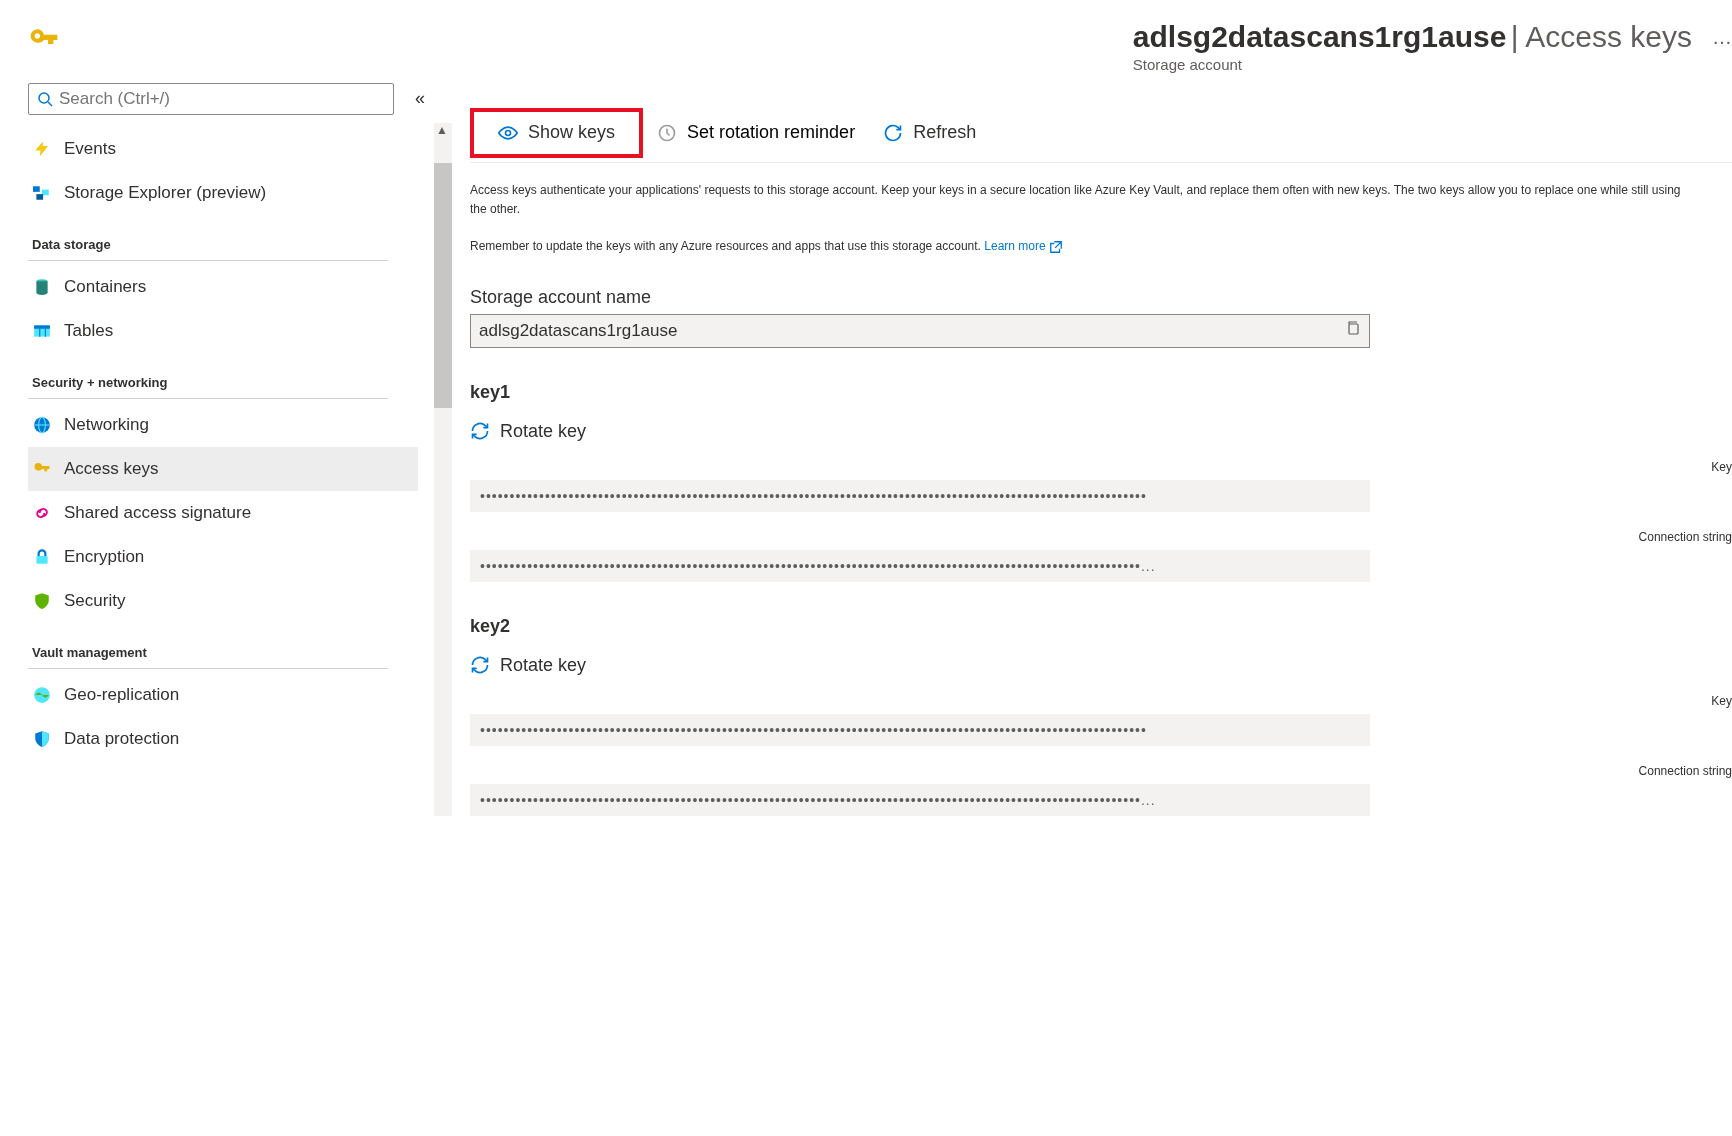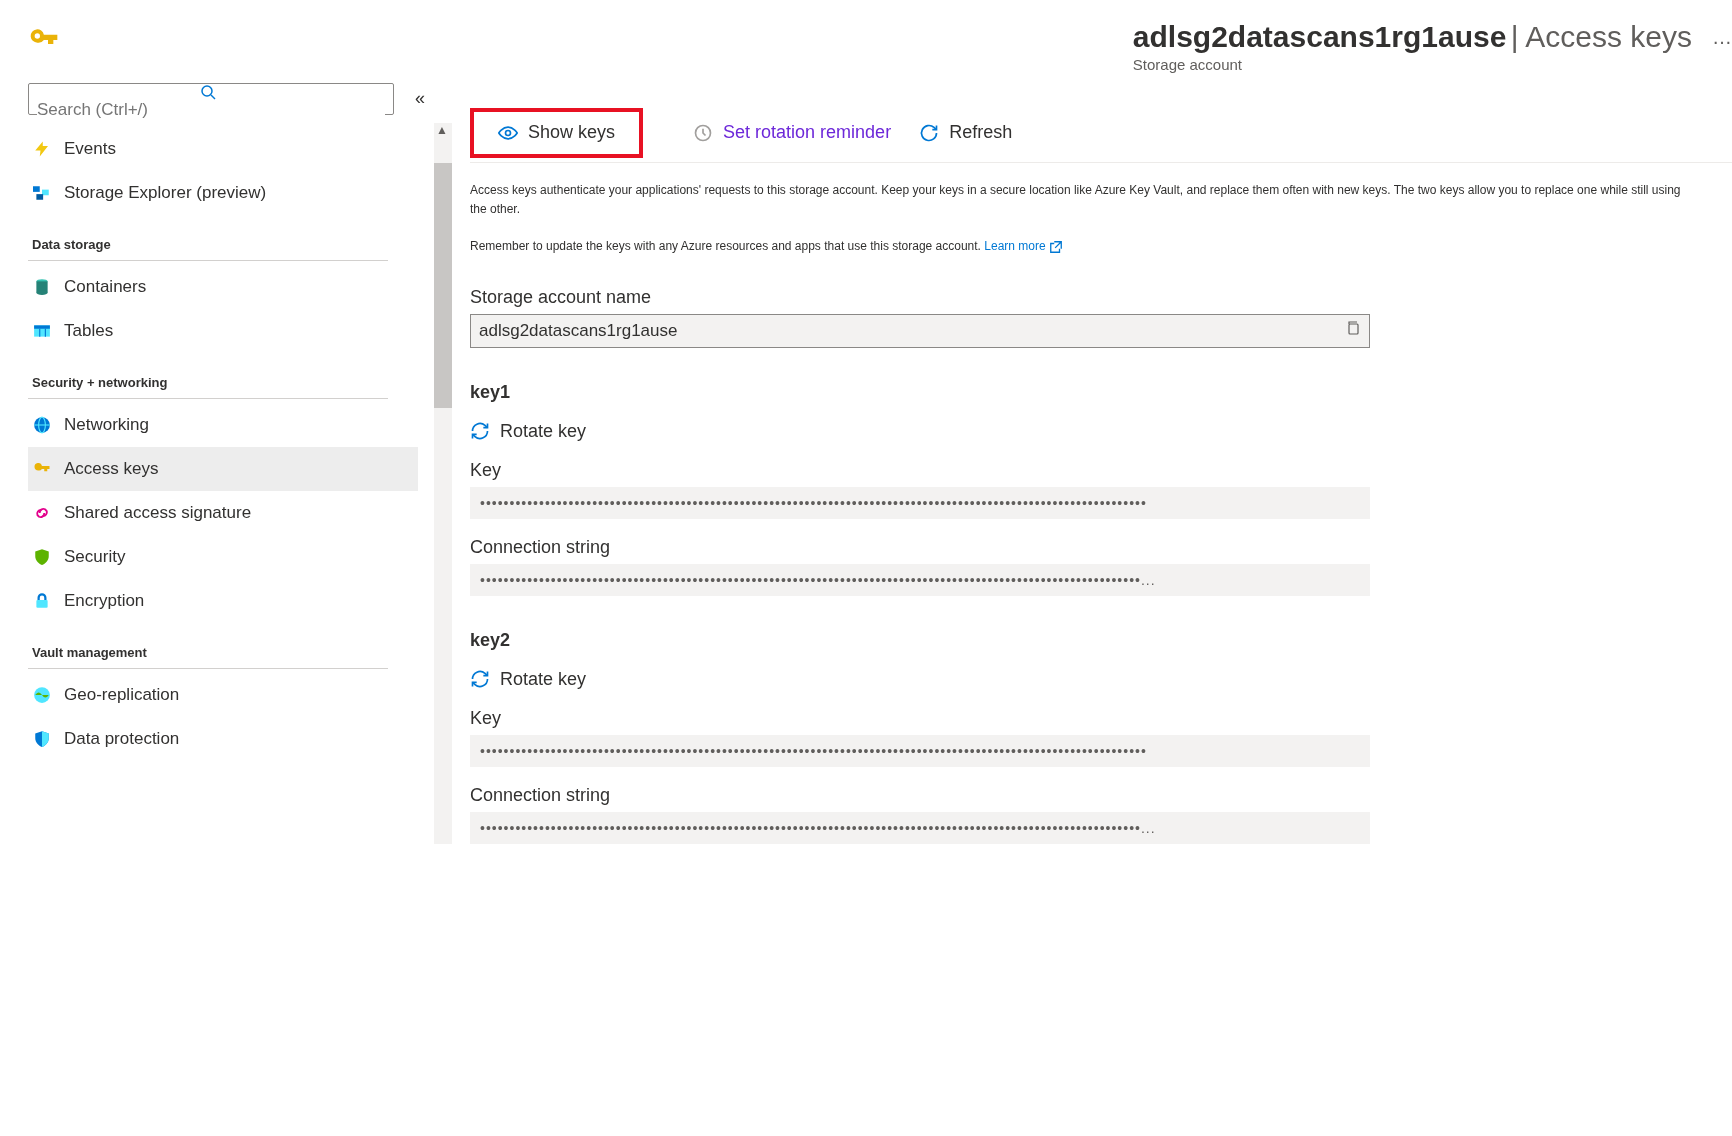--- a/index.html
+++ b/index.html
@@ -6,46 +6,46 @@
 body { font-family: 'Segoe UI', Arial, sans-serif; color: #323130; background: #fff; width: 1732px; }
 .header { display: flex; align-items: flex-start; padding: 20px 0 10px 28px; justify-content: space-between; }
 .header .key-icon { width: 32px; height: 32px; margin-right: 20px; margin-top: 4px; }
 .header-title-row { display: flex; align-items: center; gap: 20px; }
 .header-title { font-size: 30px; font-weight: 600; }
 .header-section { font-size: 30px; color: #605e5c; font-weight: 400; }
 .header-subtitle { font-size: 15px; color: #605e5c; margin-top: 2px; }
 .more { font-size: 20px; color: #605e5c; cursor: pointer; }
 .layout { display: flex; }
 .sidebar { width: 400px; padding: 0 0 0 28px; position: relative; }
-.search-box { display: flex; align-items: center; border: 1px solid #8a8886; border-radius: 2px; height: 32px; padding: 0 8px; margin-bottom: 10px; width: 366px; flex-direction: column; }
+.search-box { display: flex; align-items: center; border: 1px solid #8a8886; border-radius: 2px; height: 32px; padding: 0 8px; margin-bottom: 10px; width: 366px; }
 .search-box input { border: none; outline: none; width: 100%; font-size: 17px; color: #605e5c; }
 .search-box .search-icon { margin-right: 6px; }
 .collapse { position: absolute; top: 5px; right: -25px; font-size: 18px; color: #323130; cursor: pointer; }
 .nav-list { width: 390px; padding-top: 2px; }
 .nav-item { display: flex; align-items: center; height: 44px; padding-left: 4px; cursor: pointer; font-size: 17px; color: #323130; }
 .nav-item.selected { background: #ededed; }
 .nav-item .icon { width: 20px; height: 20px; margin-right: 12px; display: flex; align-items: center; justify-content: center; }
 .nav-section { font-size: 13px; font-weight: 600; padding: 22px 0 8px 4px; color: #323130; border-bottom: 1px solid #d2d0ce; margin-right: 30px; margin-bottom: 4px; }
 .scrollbar-track { position: absolute; right: -52px; top: 40px; width: 18px; height: 750px; background: #f3f2f1; }
 .scrollbar-thumb { position: absolute; top: 80px; width: 18px; height: 245px; background: #c8c6c4; right: -52px; }
 .arrow-up { position: absolute; right: -48px; top: 40px; font-size: 12px; color: #605e5c; }
 .content { flex: 1; padding: 0 0 0 70px; }
 .toolbar { display: flex; align-items: center; height: 60px; border-bottom: 1px solid #edebe9; margin-top: 20px; position: relative; }
 .toolbar .tool-btn { display: flex; align-items: center; gap: 10px; font-size: 18px; color: #323130; cursor: pointer; padding: 6px 14px; text-align: center; }
-.toolbar .tool-btn.disabled { color: #6d28d9; margin-left: 36px; }
+.toolbar .tool-btn.disabled { color: #000000; }
 .highlight-box { border: 4px solid #e81123; padding: 2px 10px; display: flex; align-items: center; gap: 10px; height: 50px; }
 .desc { font-size: 12px; line-height: 1.6; color: #323130; margin-top: 18px; max-width: 1230px; }
 .learn-link { color: #0078d4; cursor: pointer; }
 .field-label { font-size: 18px; color: #323130; margin-top: 30px; margin-bottom: 6px; }
 .readonly-field { display: flex; align-items: center; border: 1px solid #8a8886; background: #f3f2f1; height: 34px; width: 900px; padding: 0 8px; font-size: 17px; color: #323130; }
 .readonly-field .copy { margin-left: auto; cursor: pointer; }
 .key-header { font-size: 18px; font-weight: 700; margin-top: 34px; }
 .rotate-btn { display: flex; align-items: center; gap: 10px; margin-top: 18px; font-size: 18px; cursor: pointer; }
 .masked-field { display: flex; align-items: center; background: #f3f2f1; height: 32px; width: 900px; padding: 0 10px; font-size: 14px; color: #605e5c; letter-spacing: 1px; overflow: hidden; }
-.sub-label { font-size: 18px; margin-top: 18px; margin-bottom: 6px; }
+.sub-label { font-size: 12px; margin-top: 18px; margin-bottom: 6px; text-align: right; }
 svg { flex-shrink: 0; }
 .ellipsis-end::after { content: "..."; color: #605e5c; }
 </style>
 </head>
 <body>
 
 <div class="header">
   <svg class="key-icon" viewBox="0 0 24 24" fill="#eab308">
       <path d="M7 14a5 5 0 1 1 4.9-6H22v4h-3v3h-4v-3h-3.1A5 5 0 0 1 7 14zm-2-5a2 2 0 1 0 4 0 2 2 0 0 0-4 0z"></path>
     </svg>
@@ -140,33 +140,33 @@
             <svg width="18" height="18" viewBox="0 0 24 24" fill="none" stroke="#e3008c" stroke-width="2.5">
               <path d="M9 12a5 5 0 0 1 7-5l2 2a5 5 0 0 1-5 7"></path>
               <path d="M15 12a5 5 0 0 1-7 5l-2-2a5 5 0 0 1 5-7"></path>
             </svg>
           </span>
         <span>Shared access signature</span>
       </div>
       <div class="nav-item">
         <span class="icon">
             <svg width="18" height="18" viewBox="0 0 16 16">
-              <path d="M8 1l6 2v4c0 4-3 7-6 8-3-1-6-4-6-8V3l6-2z" fill="#5db300"></path>
-            </svg>
-          </span>
-        <span>Security</span>
-      </div>
-      <div class="nav-item">
-        <span class="icon">
-            <svg width="18" height="18" viewBox="0 0 16 16">
               <rect x="3" y="7" width="10" height="7" rx="1" fill="#50e6ff"></rect>
               <path d="M5 7V5a3 3 0 0 1 6 0v2" fill="none" stroke="#0078d4" stroke-width="2"></path>
             </svg>
           </span>
         <span>Encryption</span>
+      </div>
+      <div class="nav-item">
+        <span class="icon">
+            <svg width="18" height="18" viewBox="0 0 16 16">
+              <path d="M8 1l6 2v4c0 4-3 7-6 8-3-1-6-4-6-8V3l6-2z" fill="#5db300"></path>
+            </svg>
+          </span>
+        <span>Security</span>
       </div>
 
       <div class="nav-section">Vault management</div>
       <div class="nav-item">
         <span class="icon">
             <svg width="18" height="18" viewBox="0 0 16 16">
               <circle cx="8" cy="8" r="7" fill="#50e6ff"></circle>
               <path d="M2 8c2-3 4-3 6 0s4 3 6 0" fill="#5db300"></path>
             </svg>
           </span>

